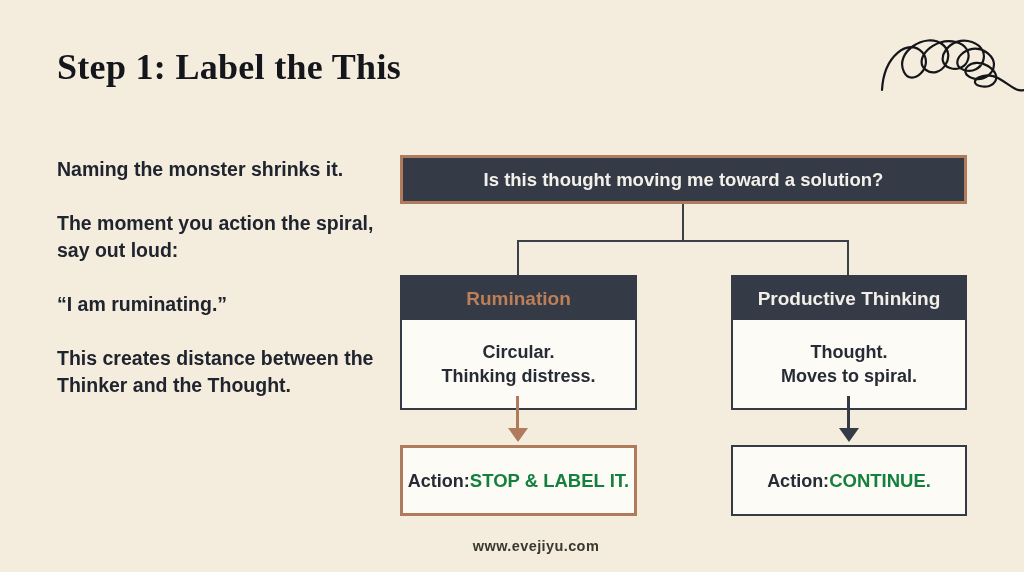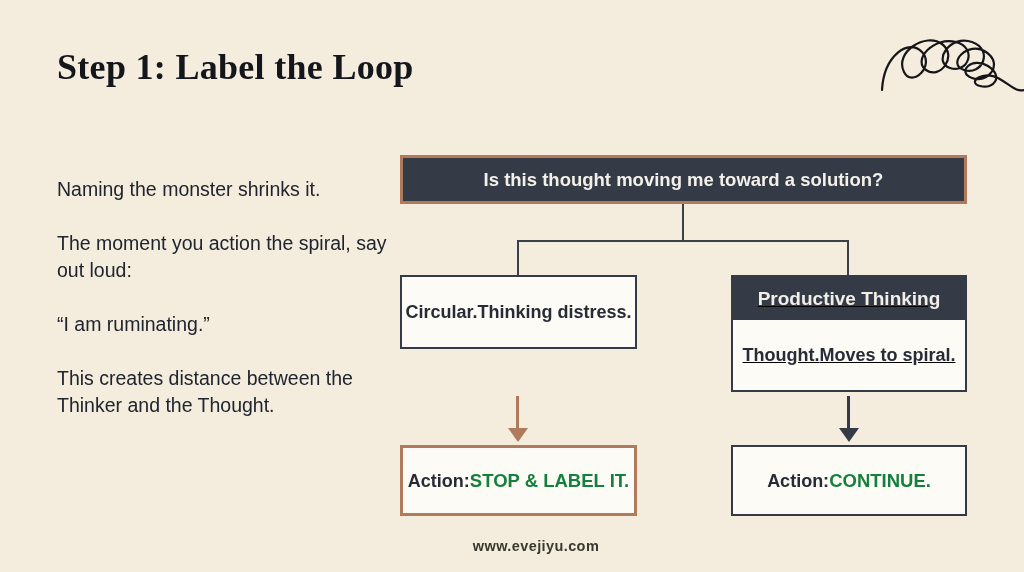--- a/index.html
+++ b/index.html
@@ -18,51 +18,51 @@
   .title{
     position:absolute;left:57px;top:46px;
     font-family:"Liberation Serif",serif;
     font-size:36px;font-weight:700;color:#14161c;letter-spacing:.3px;
   }
 
   .scribble{position:absolute;left:864px;top:20px;width:160px;height:95px;}
 
   .left-text{
     position:absolute;left:57px;top:156px;width:335px;
-    font-size:19.5px;line-height:27px;color:var(--text);font-weight:400;margin-top:20px;
+    font-size:19.5px;line-height:27px;color:var(--text);font-weight:700;
   }
   .left-text p{margin:0 0 27px 0;}
 
   .flowchart{position:absolute;left:0;top:0;width:1024px;height:572px;border-radius:11px;}
 
   .question-box{
     position:absolute;left:400px;top:155px;width:567px;height:49px;
     background:var(--dark);border:3px solid var(--copper);
     display:flex;align-items:center;justify-content:center;
     color:#f3f0ea;font-size:18.5px;font-weight:700;
   }
 
   .connector{position:absolute;background:#3a3f49;}
   .conn-v-top{left:682px;top:204px;width:2px;height:37px;}
   .conn-h{left:517px;top:240px;width:332px;height:2px;}
   .conn-v-left{left:517px;top:240px;width:2px;height:36px;}
   .conn-v-right{left:847px;top:240px;width:2px;height:36px;}
 
   .branch{position:absolute;top:275px;border:2px solid #343a46;background:var(--box-bg);}
   .branch-left{left:400px;width:237px;}
-  .branch-right{left:731px;width:236px;text-decoration:underline;}
+  .branch-right{left:731px;width:236px;}
   .branch-header{
     height:43px;background:var(--dark);
     display:flex;align-items:center;justify-content:center;
     font-size:19px;font-weight:700;
   }
   .branch-left .branch-header{color:var(--copper-text);}
   .branch-right .branch-header{color:#f2efe9;}
   .branch-body{
-    height:70px;display:flex;align-items:center;justify-content:center;
+    height:88px;display:flex;flex-direction:column;align-items:center;justify-content:center;
     font-size:18px;color:#262b36;line-height:24px;font-weight:600;
   }
 
   .arrow-stem{position:absolute;top:396px;width:3px;height:32px;}
   .arrow-head{position:absolute;top:428px;width:0;height:0;
     border-left:10px solid transparent;border-right:10px solid transparent;}
   .arrow-left .arrow-stem{left:516px;background:var(--copper);}
   .arrow-left .arrow-head{left:508px;border-top:14px solid var(--copper);}
   .arrow-right .arrow-stem{left:847px;background:#343a46;}
   .arrow-right .arrow-head{left:839px;border-top:14px solid #343a46;}
@@ -79,21 +79,21 @@
   .footer{
     position:absolute;left:0;top:538px;width:1024px;text-align:center;
     font-size:14.5px;color:#39392f;letter-spacing:.4px;font-weight:600;padding-left:48px;
   }
 </style>
 </head>
 <body>
 
 <div class="slide">
 
-  <h1 class="title">Step 1: Label the Loop</h1>
+  <h1 class="title">Step 1: Label the This</h1>
 
   <svg class="scribble" viewBox="0 0 160 95" fill="none" xmlns="http://www.w3.org/2000/svg">
     <path d="M 18 70
              C 20 35, 45 18, 58 32
              C 71 46, 48 68, 40 52
              C 30 32, 62 12, 78 24
              C 94 36, 76 60, 62 50
              C 48 40, 70 16, 92 22
              C 114 28, 104 54, 86 48
              C 68 42, 86 14, 108 22
@@ -118,20 +118,21 @@
     <div class="question-box">
       <span>Is this thought moving me toward a solution?</span>
     </div>
 
     <div class="connector conn-v-top"></div>
     <div class="connector conn-h"></div>
     <div class="connector conn-v-left"></div>
     <div class="connector conn-v-right"></div>
 
     <div class="branch branch-left">
+      <div class="branch-header">Rumination</div>
       <div class="branch-body">
         <span>Circular.</span>
         <span>Thinking distress.</span>
       </div>
     </div>
 
     <div class="branch branch-right">
       <div class="branch-header">Productive Thinking</div>
       <div class="branch-body">
         <span>Thought.</span>

